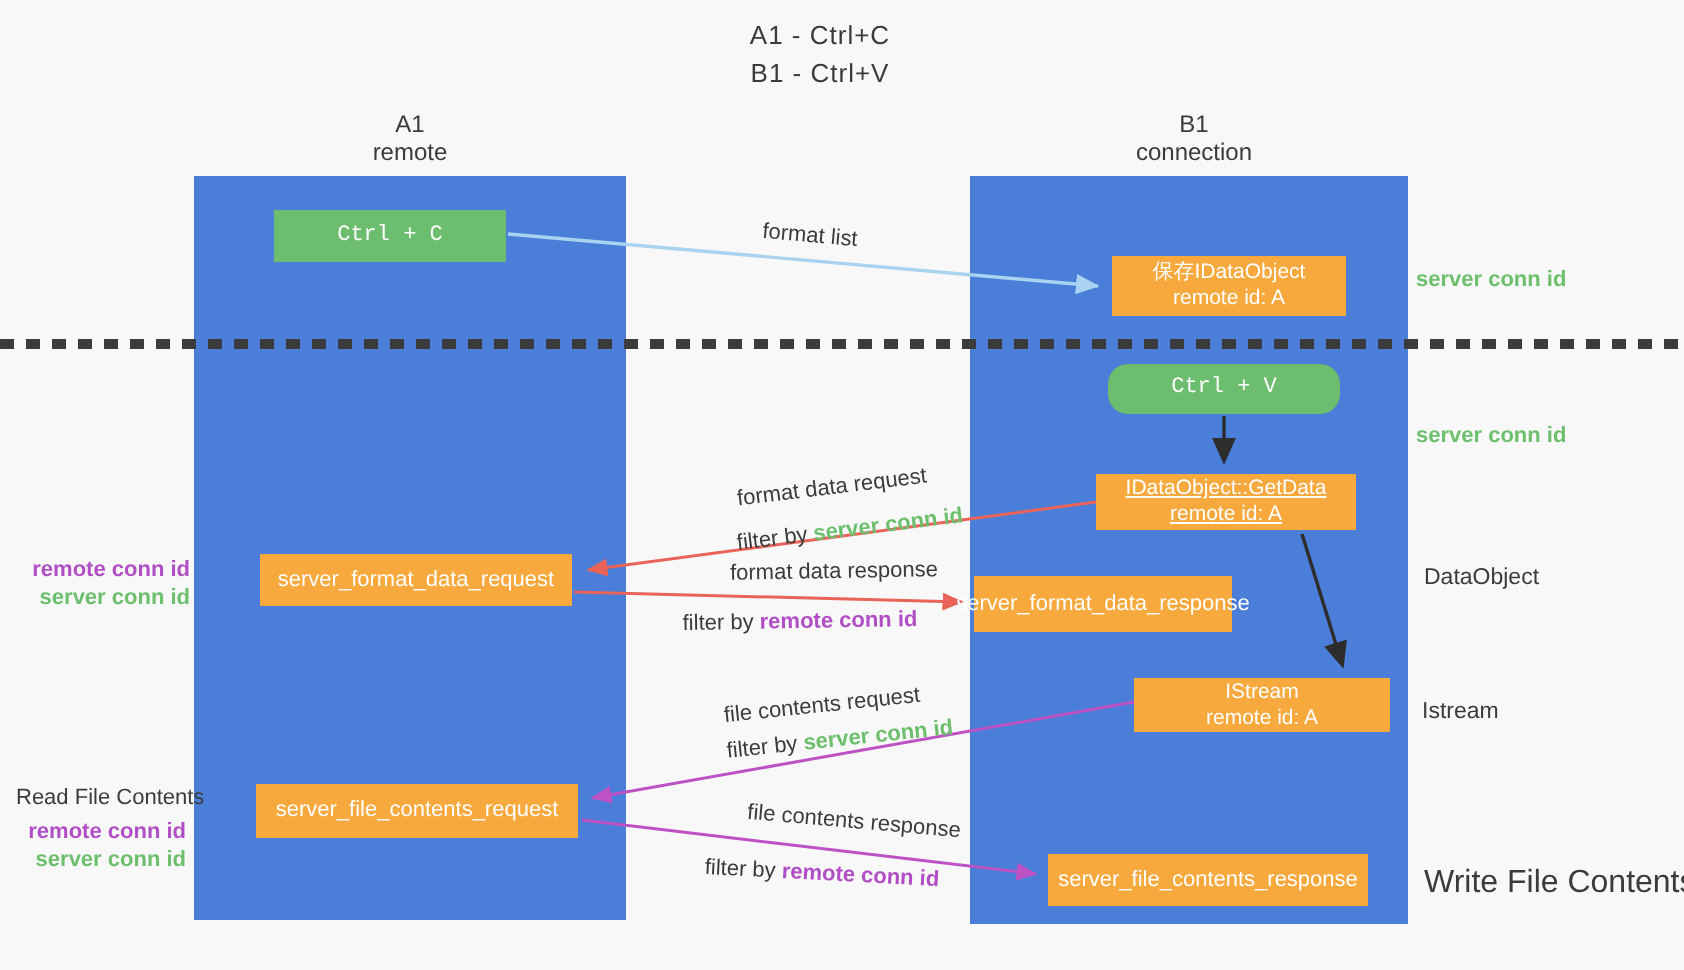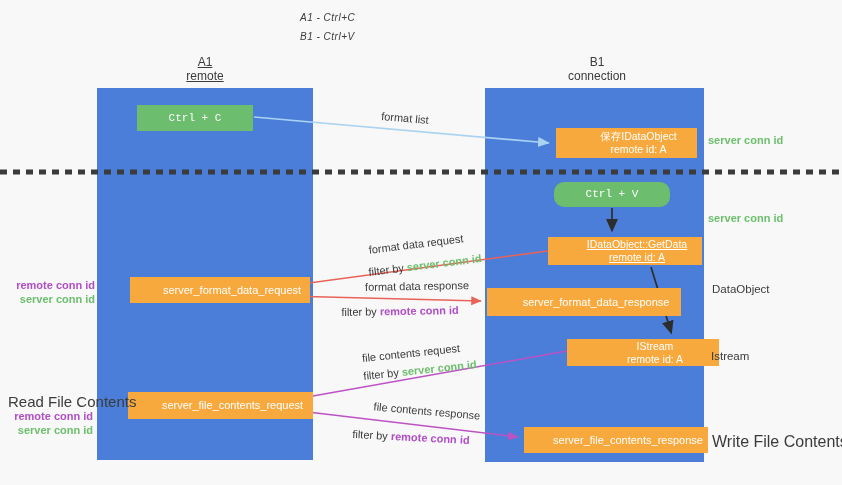--- a/index.html
+++ b/index.html
@@ -5,34 +5,34 @@
   html,body{margin:0;padding:0;}
   .canvas{
     position:relative;width:842px;height:485px;
     background:var(--background,#f8f8f8);
     font-family:"Liberation Sans",sans-serif;
     color:var(--text-dark,#3b3b3b);
     overflow:hidden;
   }
   .title{
     position:absolute;left:300px;top:8px;width:220px;
-    text-align:left;font-size:10px;line-height:19px;letter-spacing:.5px;font-style:italic;
+    text-align:center;font-size:13px;line-height:19px;letter-spacing:.5px;
   }
   .lane{position:absolute;background:var(--lane-blue,#4a7ed8);}
   .lane-hdr{
     position:absolute;text-align:center;font-size:12px;line-height:14px;
   }
   .node{
     position:absolute;display:flex;flex-direction:column;
     align-items:center;justify-content:center;
     color:#fff;font-size:11px;line-height:13px;text-align:center;
     white-space:nowrap;
   }
   .green{background:var(--node-green,#6cbe6e);font-family:Liberation Mono, monospace;}
-  .orange{background:var(--node-orange,#f8a93e);padding-left:24px;}
+  .orange{background:var(--node-orange,#f8a93e);}
   .lbl{position:absolute;font-size:11px;white-space:nowrap;}
   .ctr{transform:translate(-50%,-50%);}
   .g{color:var(--label-green,#6cbf6c);font-weight:bold;}
   .p{color:var(--label-purple,#b14ec6);font-weight:bold;}
   .dark{color:var(--text-dark,#3b3b3b);}
   .rt{text-align:right;}
   svg.layer{position:absolute;left:0;top:0;}
   .st-blue{stroke:var(--arrow-blue,#a9d3f1);}
   .st-red{stroke:var(--arrow-red,#e96358);}
   .st-mag{stroke:var(--arrow-magenta,#bd52c5);}
@@ -46,21 +46,21 @@
 </head>
 <body>
 
 <div class="canvas">
 
   <div class="title">
     <div>A1 - Ctrl+C</div>
     <div>B1 - Ctrl+V</div>
   </div>
 
-  <div class="lane-hdr" style="left:145px;top:55px;width:120px;text-decoration:underline;">
+  <div class="lane-hdr" style="left:145px;top:55px;width:120px;">
     <div>A1</div>
     <div>remote</div>
   </div>
   <div class="lane-hdr" style="left:537px;top:55px;width:120px;">
     <div>B1</div>
     <div>connection</div>
   </div>
 
   <div class="lane" style="left:97px;top:88px;width:216px;height:372px;"></div>
   <div class="lane" style="left:485px;top:88px;width:219px;height:374px;"></div>
@@ -113,21 +113,21 @@
 
   <div class="node orange" style="left:548px;top:237px;width:130px;height:28px;font-size:10.5px;text-decoration:underline;">
     <div>IDataObject::GetData</div>
     <div>remote id: A</div>
   </div>
 
   <div class="node orange" style="left:130px;top:277px;width:156px;height:26px;">
     <div>server_format_data_request</div>
   </div>
 
-  <div class="node orange" style="left:487px;top:288px;width:170px;height:28px;">
+  <div class="node orange" style="left:487px;top:288px;width:129px;height:28px;">
     <div>server_format_data_response</div>
   </div>
 
   <div class="node orange" style="left:567px;top:339px;width:128px;height:27px;font-size:10.5px;">
     <div>IStream</div>
     <div>remote id: A</div>
   </div>
 
   <div class="node orange" style="left:524px;top:427px;width:160px;height:26px;">
     <div>server_file_contents_response</div>
@@ -138,21 +138,21 @@
   </div>
 
   <div class="lbl g" style="left:708px;top:134px;">server conn id</div>
   <div class="lbl g" style="left:708px;top:212px;">server conn id</div>
   <div class="lbl dark" style="left:712px;top:246px;font-size:11.5px;margin-top:37px;">DataObject</div>
   <div class="lbl dark" style="left:711px;top:350px;font-size:11.5px;">Istream</div>
   <div class="lbl dark" style="left:712px;top:433px;font-size:16px;">Write File Contents</div>
 
   <div class="lbl p rt" style="left:0px;top:279px;width:95px;">remote conn id</div>
   <div class="lbl g rt" style="left:0px;top:293px;width:95px;">server conn id</div>
-  <div class="lbl dark" style="left:8px;top:393px;font-size:15px;">Read File Contents</div>
+  <div class="lbl dark" style="left:8px;top:393px;font-size:11px;">Read File Contents</div>
   <div class="lbl p rt" style="left:0px;top:410px;width:93px;">remote conn id</div>
   <div class="lbl g rt" style="left:0px;top:424px;width:93px;">server conn id</div>
 
   <div class="lbl ctr" style="left:405px;top:118px;transform:translate(-50%,-50%) rotate(5deg);">format list</div>
 
   <div class="lbl ctr" style="left:416px;top:244px;transform:translate(-50%,-50%) rotate(-7deg);">format data request</div>
   <div class="lbl ctr" style="left:425px;top:265px;transform:translate(-50%,-50%) rotate(-7deg);">
     <span>filter by</span>
     <span class="g">server conn id</span>
   </div>

